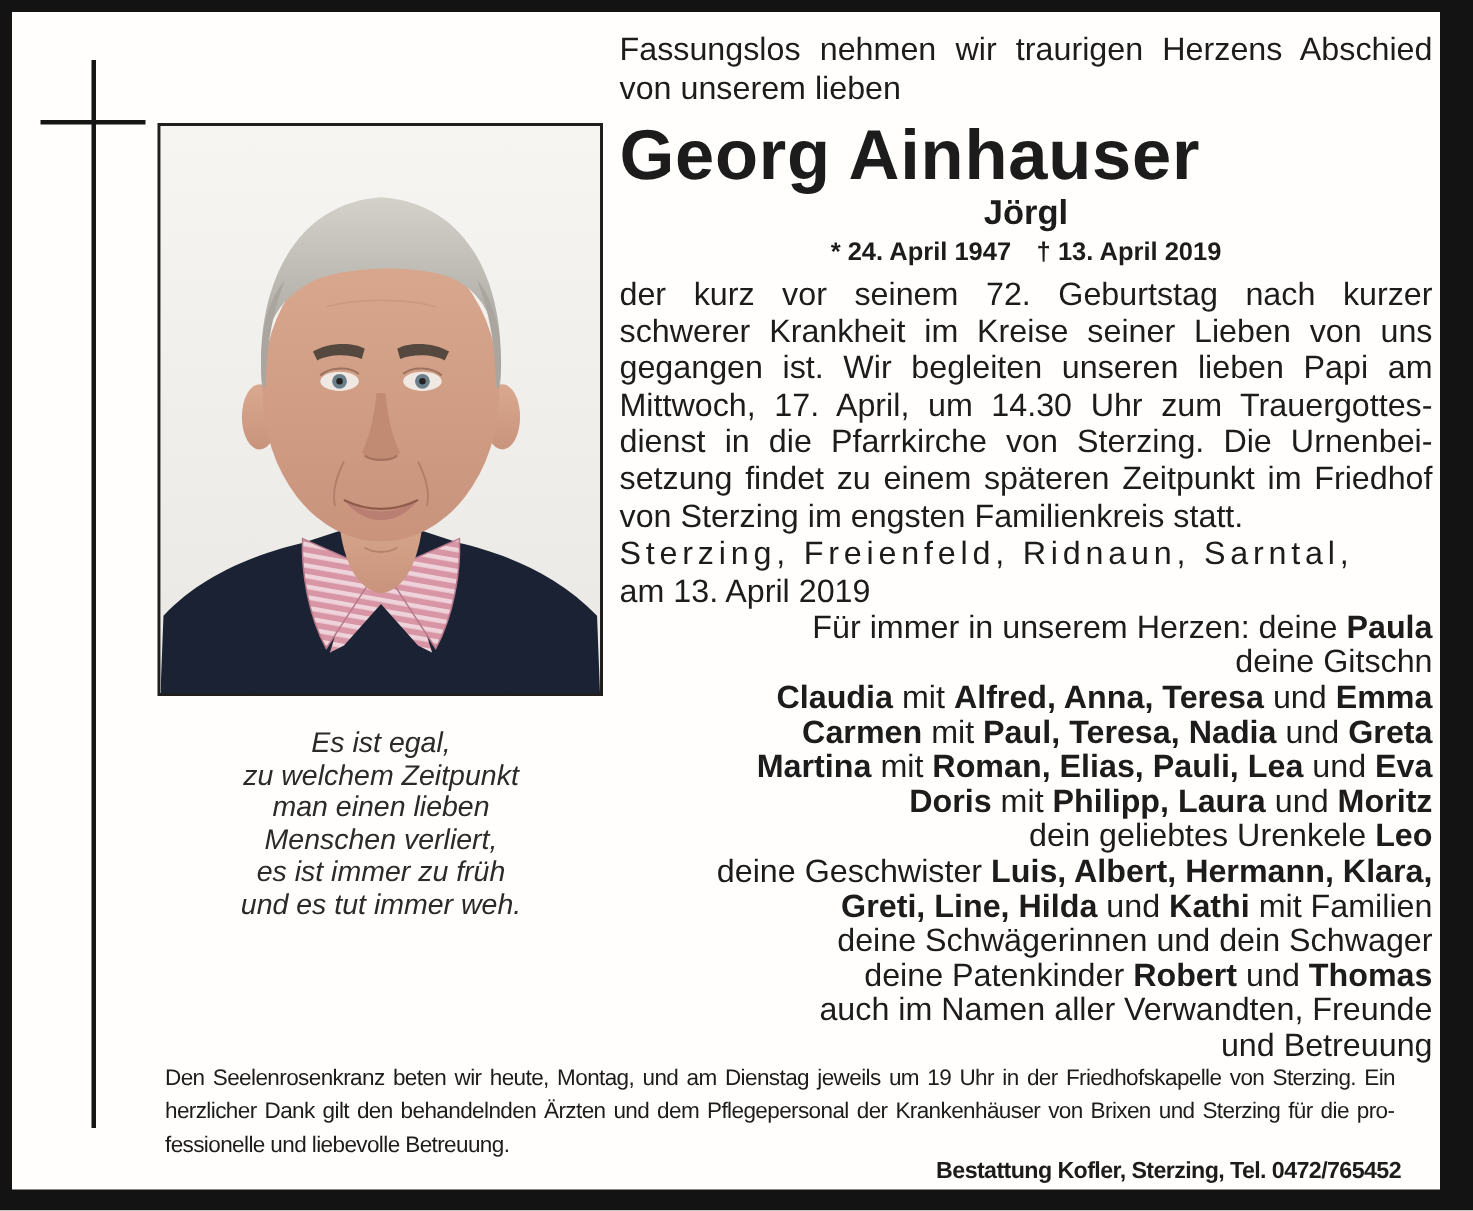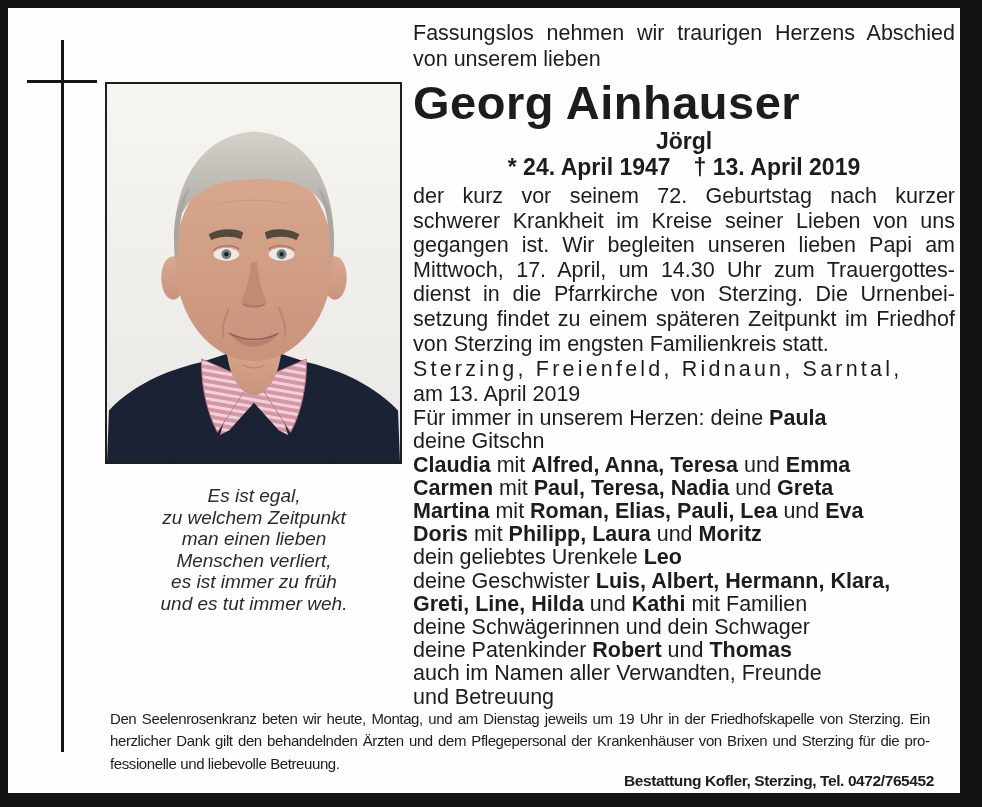--- a/index.html
+++ b/index.html
@@ -34,26 +34,26 @@
     position:absolute;left:92px;top:477px;width:308px;
     font-style:italic;font-size:19px;line-height:21.5px;
     text-align:center;color:#2a2a2a;
   }
 
   
   .col{position:absolute;left:405px;top:12px;width:542px;}
   .intro{margin:0;font-size:21.5px;line-height:26px;text-align:justify;}
   .name{margin:6px 0 0 0;font-size:47px;line-height:50px;font-weight:bold;text-align:left;letter-spacing:.5px;}
   .nickname{font-size:23px;line-height:26px;font-weight:bold;text-align:center;}
-  .dates{font-size:23px;line-height:27px;font-weight:bold;text-align:center;}
+  .dates{font-size:17px;line-height:27px;font-weight:bold;text-align:center;}
   .bodytext{margin:3px 0 0 0;font-size:21.5px;line-height:24.6px;text-align:justify;}
   .places{font-size:21.5px;line-height:26px;letter-spacing:3.2px;white-space:nowrap;}
   .dateline{font-size:21.5px;line-height:25px;}
   .mourners{font-size:21.5px;}
-  .mourner-line{line-height:23.2px;}
+  .mourner-line{line-height:23.2px;text-align:right;}
   .mourner-line b{font-weight:bold;}
 
   
   .footer{
     position:absolute;left:102px;top:700px;width:820px;margin:0;
     font-size:15px;line-height:22.4px;letter-spacing:-.4px;text-align:justify;
   }
   .undertaker{
     position:absolute;right:26px;top:764px;
     font-size:15.5px;font-weight:bold;letter-spacing:-.4px;white-space:nowrap;

